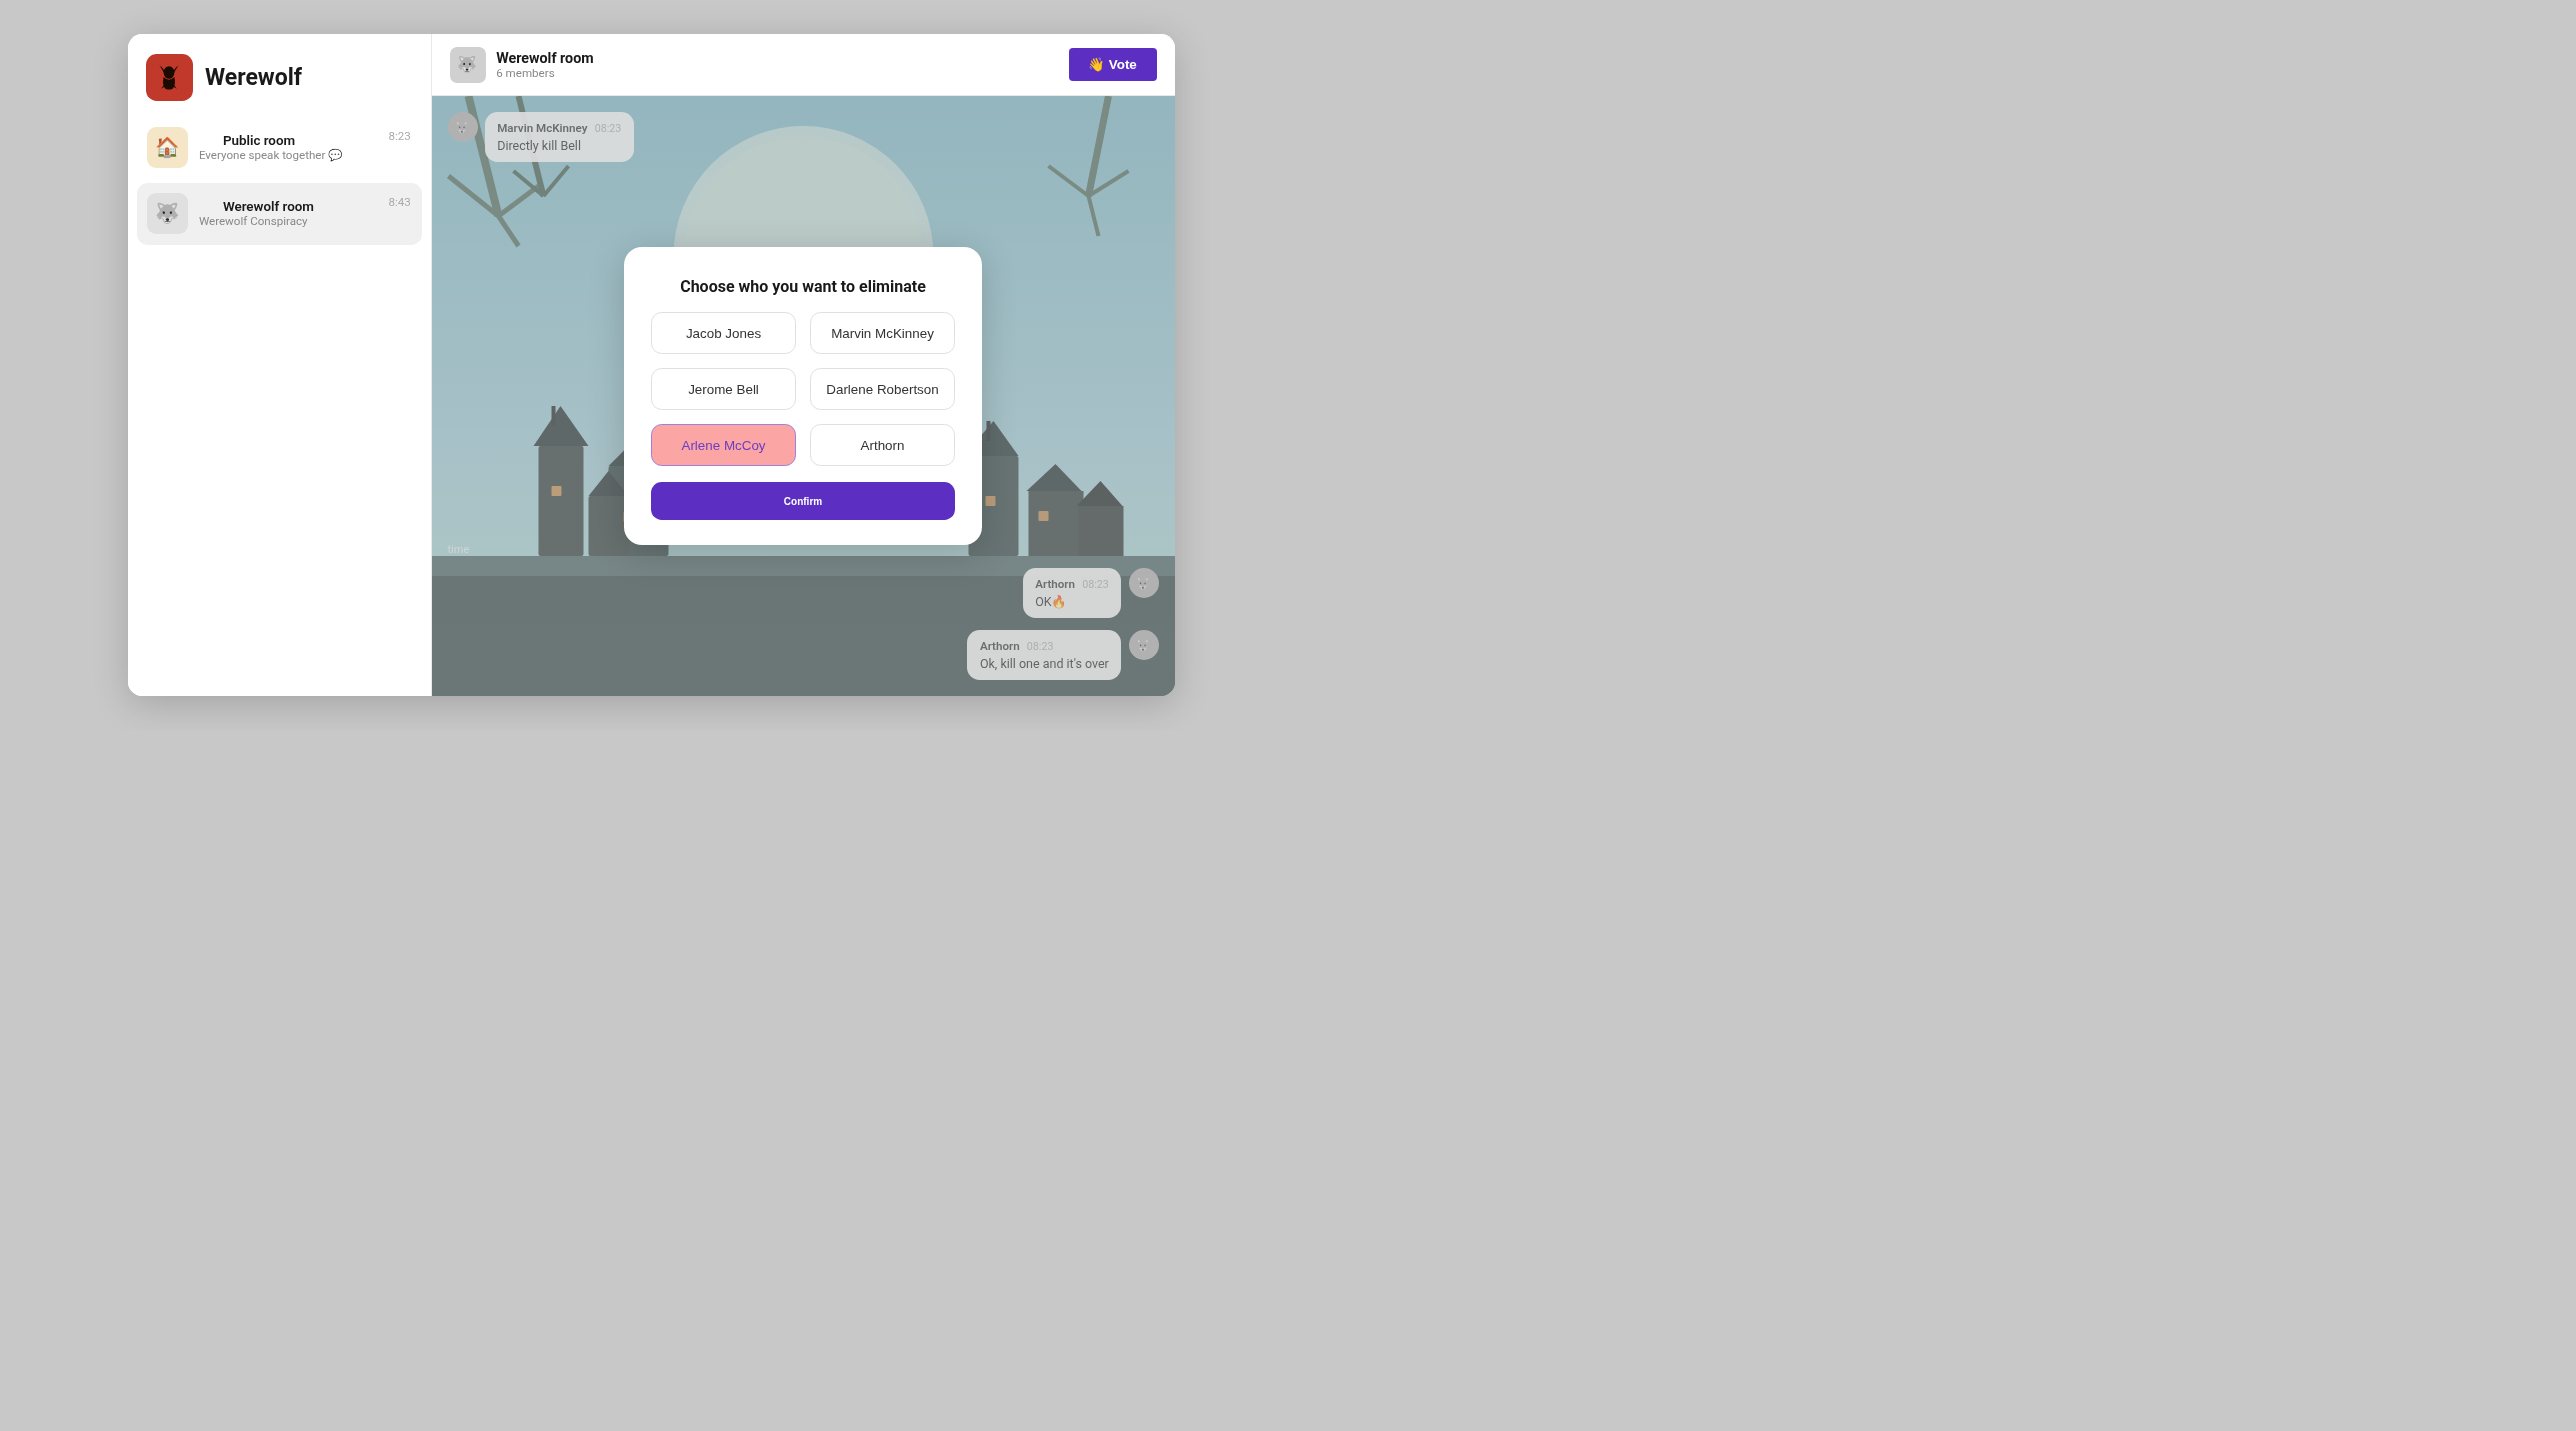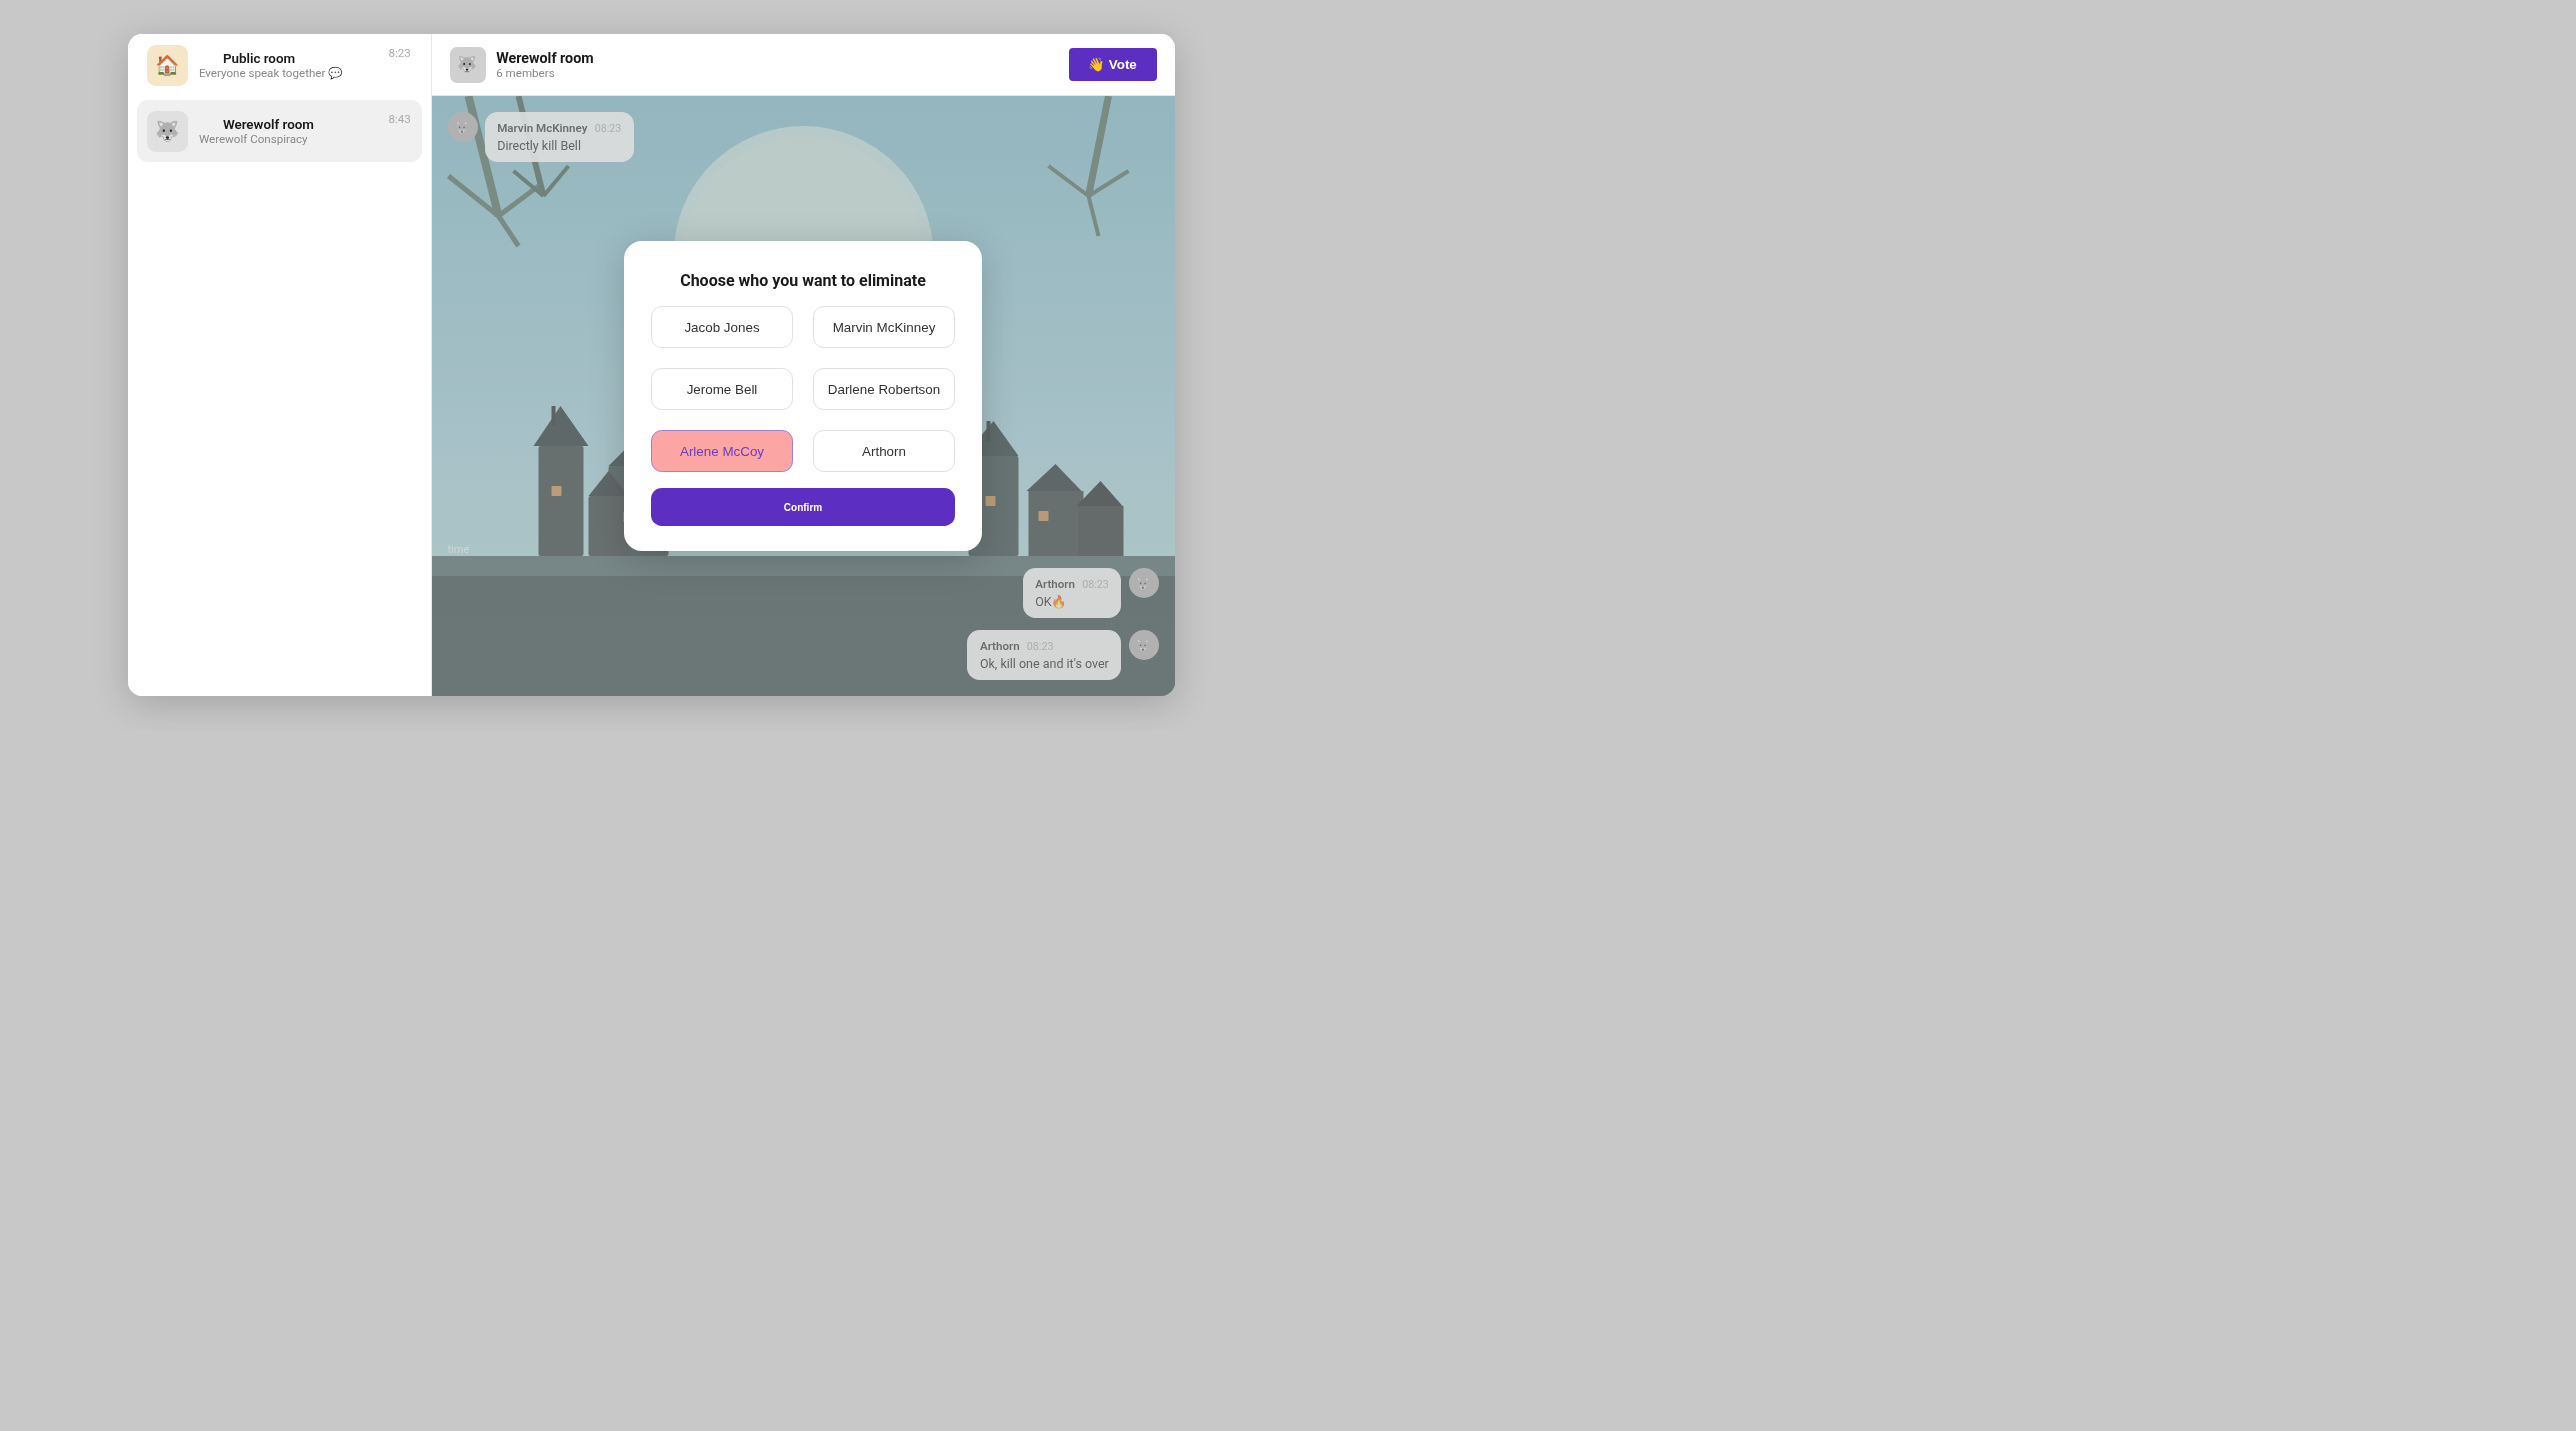--- a/index.html
+++ b/index.html
@@ -331,21 +331,21 @@
     .modal-title {
       font-size: 16px;
       font-weight: 700;
       color: #1a1a1a;
       text-align: center;
     }
 
     .modal-options {
       display: grid;
       grid-template-columns: 1fr 1fr;
-      gap: 20px;
+      gap: 14px;
     }
 
     .option-btn {
       border: 1.3px solid #e0e0e0;
       border-radius: 10.7px;
       padding: 12.5px 9px;
       font-size: 13.4px;
       font-weight: 500;
       color: #333;
       background: #fff;
@@ -373,20 +373,36 @@
       width: 100%;
       text-align: center;
     }
   </style>
 </head>
 <body>
 
 <div class="app-container">
 
   <div class="sidebar">
+    <div class="sidebar-header">
+      <div class="sidebar-logo">
+
+        <svg viewBox="0 0 38 38" fill="none" xmlns="http://www.w3.org/2000/svg">
+          <rect width="38" height="38" rx="8" fill="#c0392b"></rect>
+
+          <ellipse cx="19" cy="14" rx="6" ry="7" fill="#1a0a00"></ellipse>
+          <path d="M13 14 Q10 8 8 6 Q12 8 14 12" fill="#1a0a00"></path>
+          <path d="M25 14 Q28 8 30 6 Q26 8 24 12" fill="#1a0a00"></path>
+          <path d="M13 19 Q11 28 15 32 Q19 34 23 32 Q27 28 25 19 Q22 22 19 22 Q16 22 13 19Z" fill="#1a0a00"></path>
+          <path d="M14 27 Q12 30 10 32 Q12 31 14 30" fill="#1a0a00"></path>
+          <path d="M24 27 Q26 30 28 32 Q26 31 24 30" fill="#1a0a00"></path>
+        </svg>
+      </div>
+      <span class="sidebar-title">Werewolf</span>
+    </div>
 
     <div class="sidebar-rooms">
 
       <div class="room-item">
         <div class="room-avatar public">🏠</div>
         <div class="room-info">
           <div class="room-name">Public room</div>
           <div class="room-last">Everyone speak together 💬</div>
         </div>
         <div class="room-time">8:23</div>

